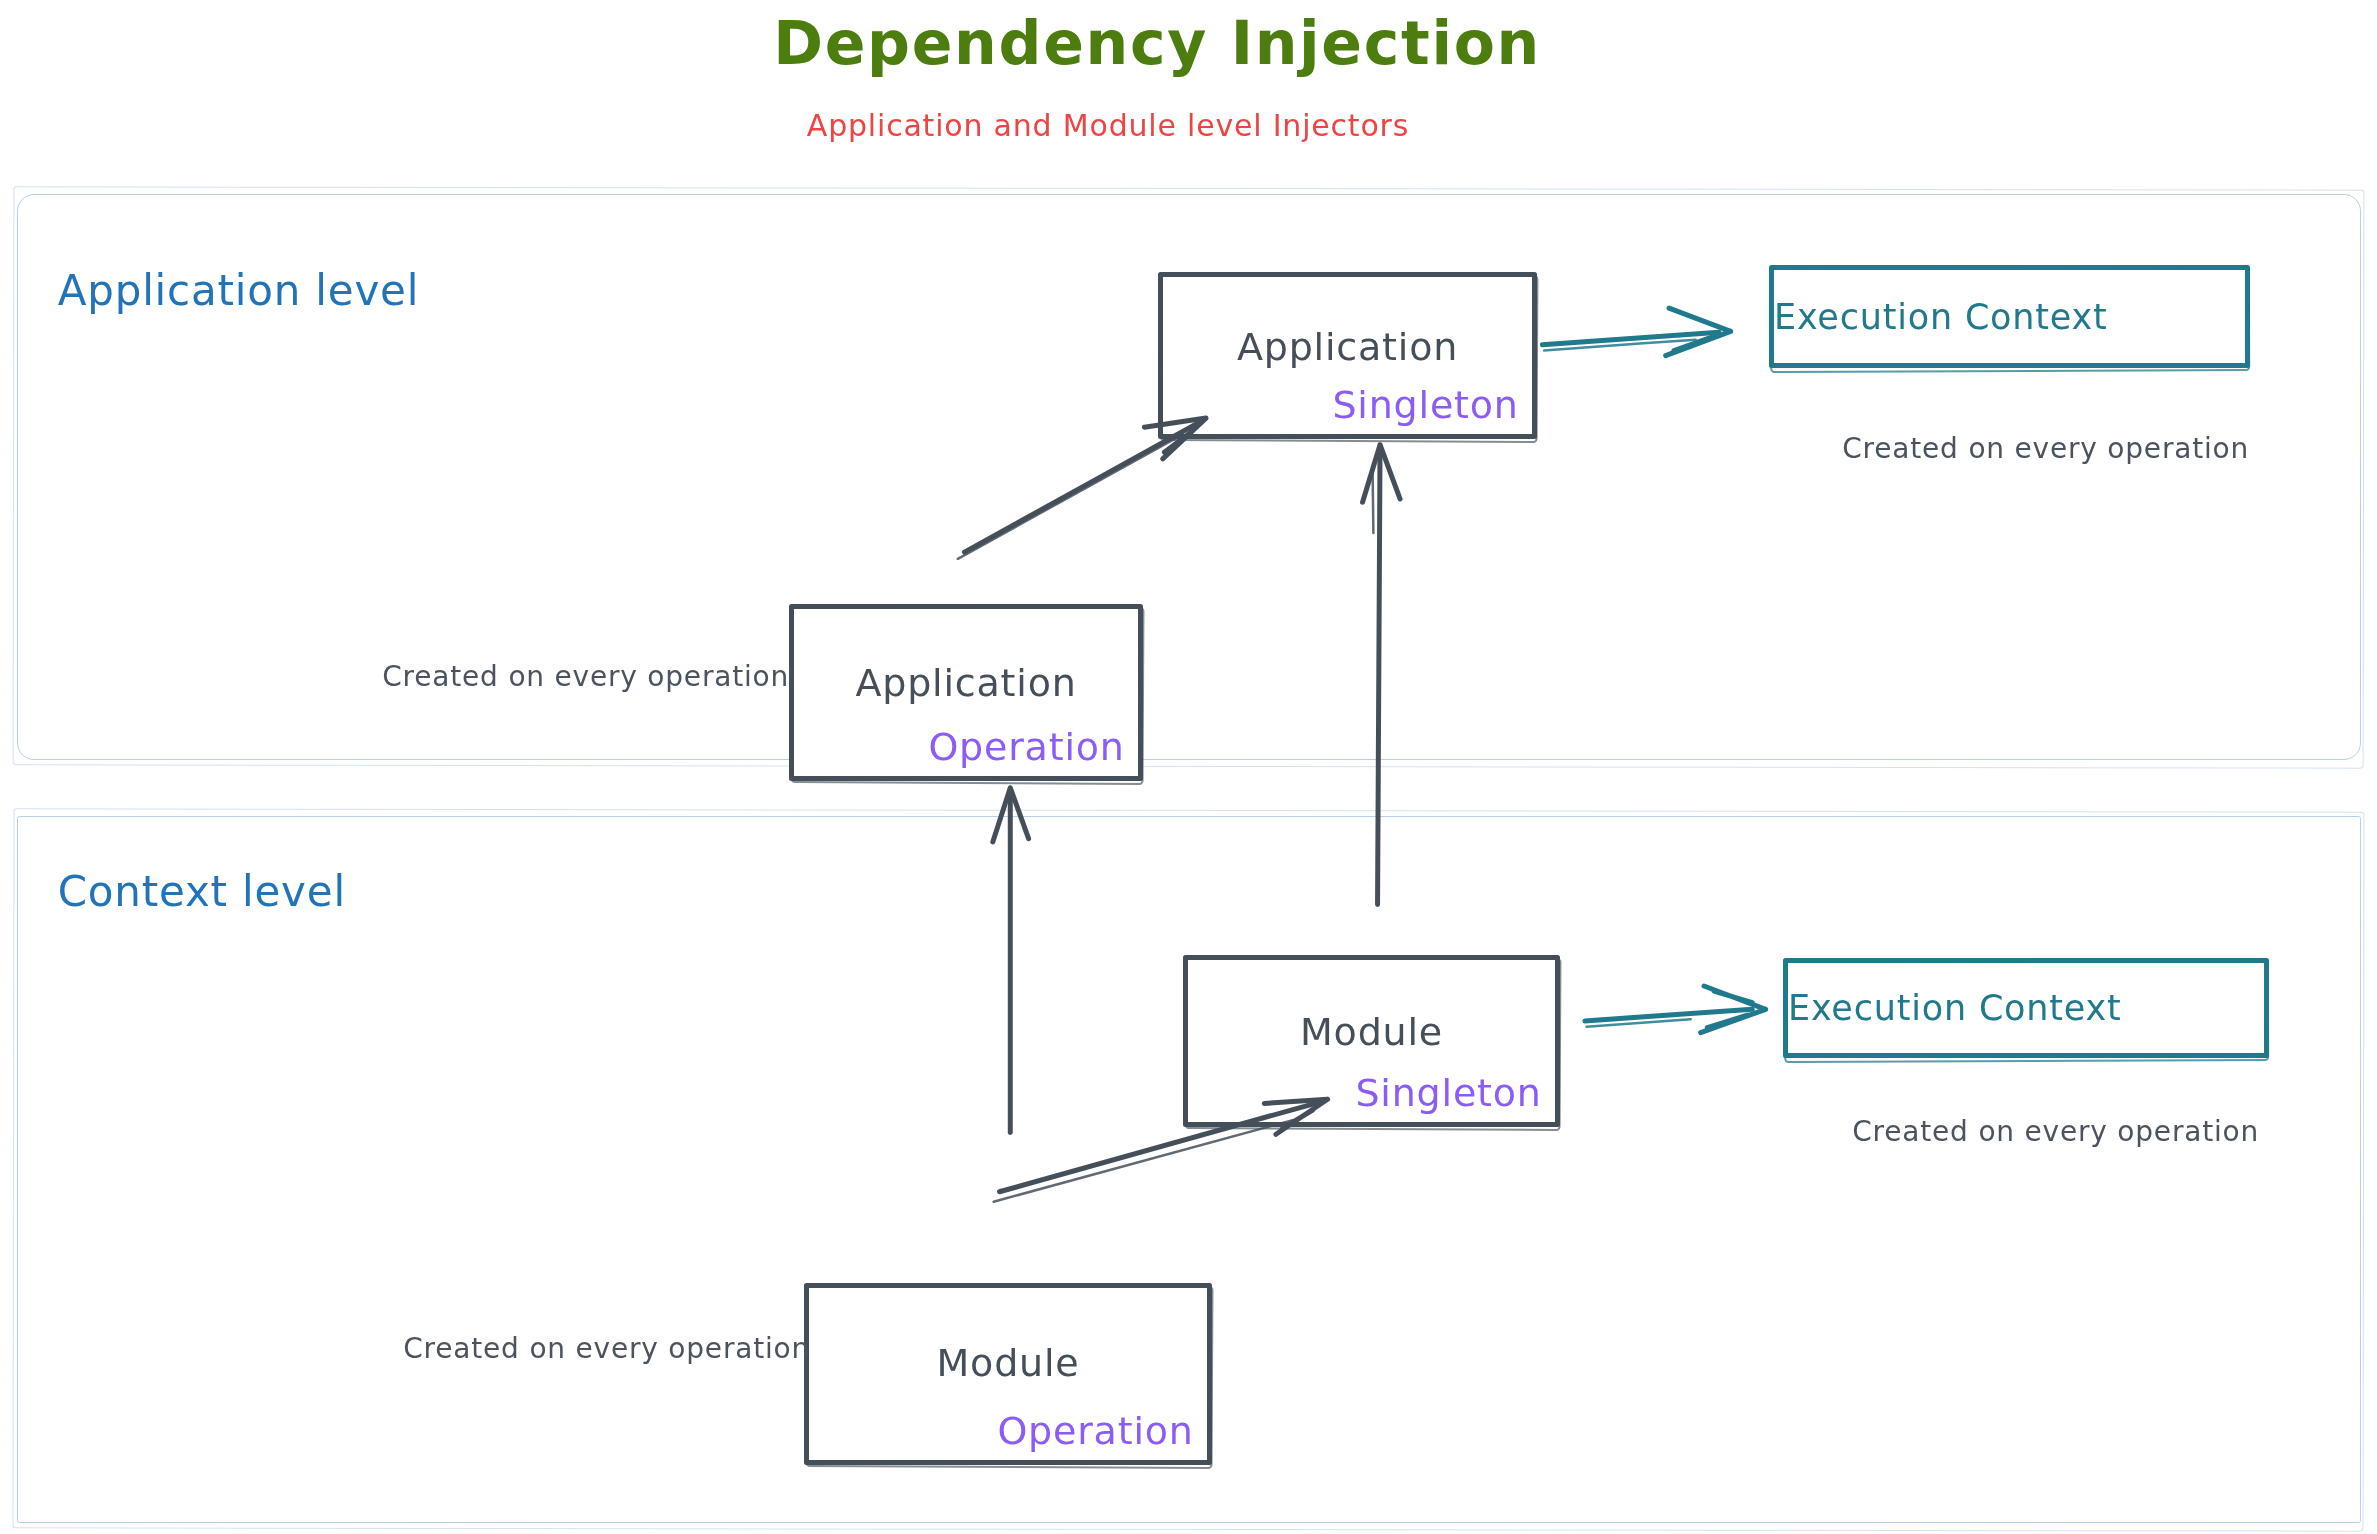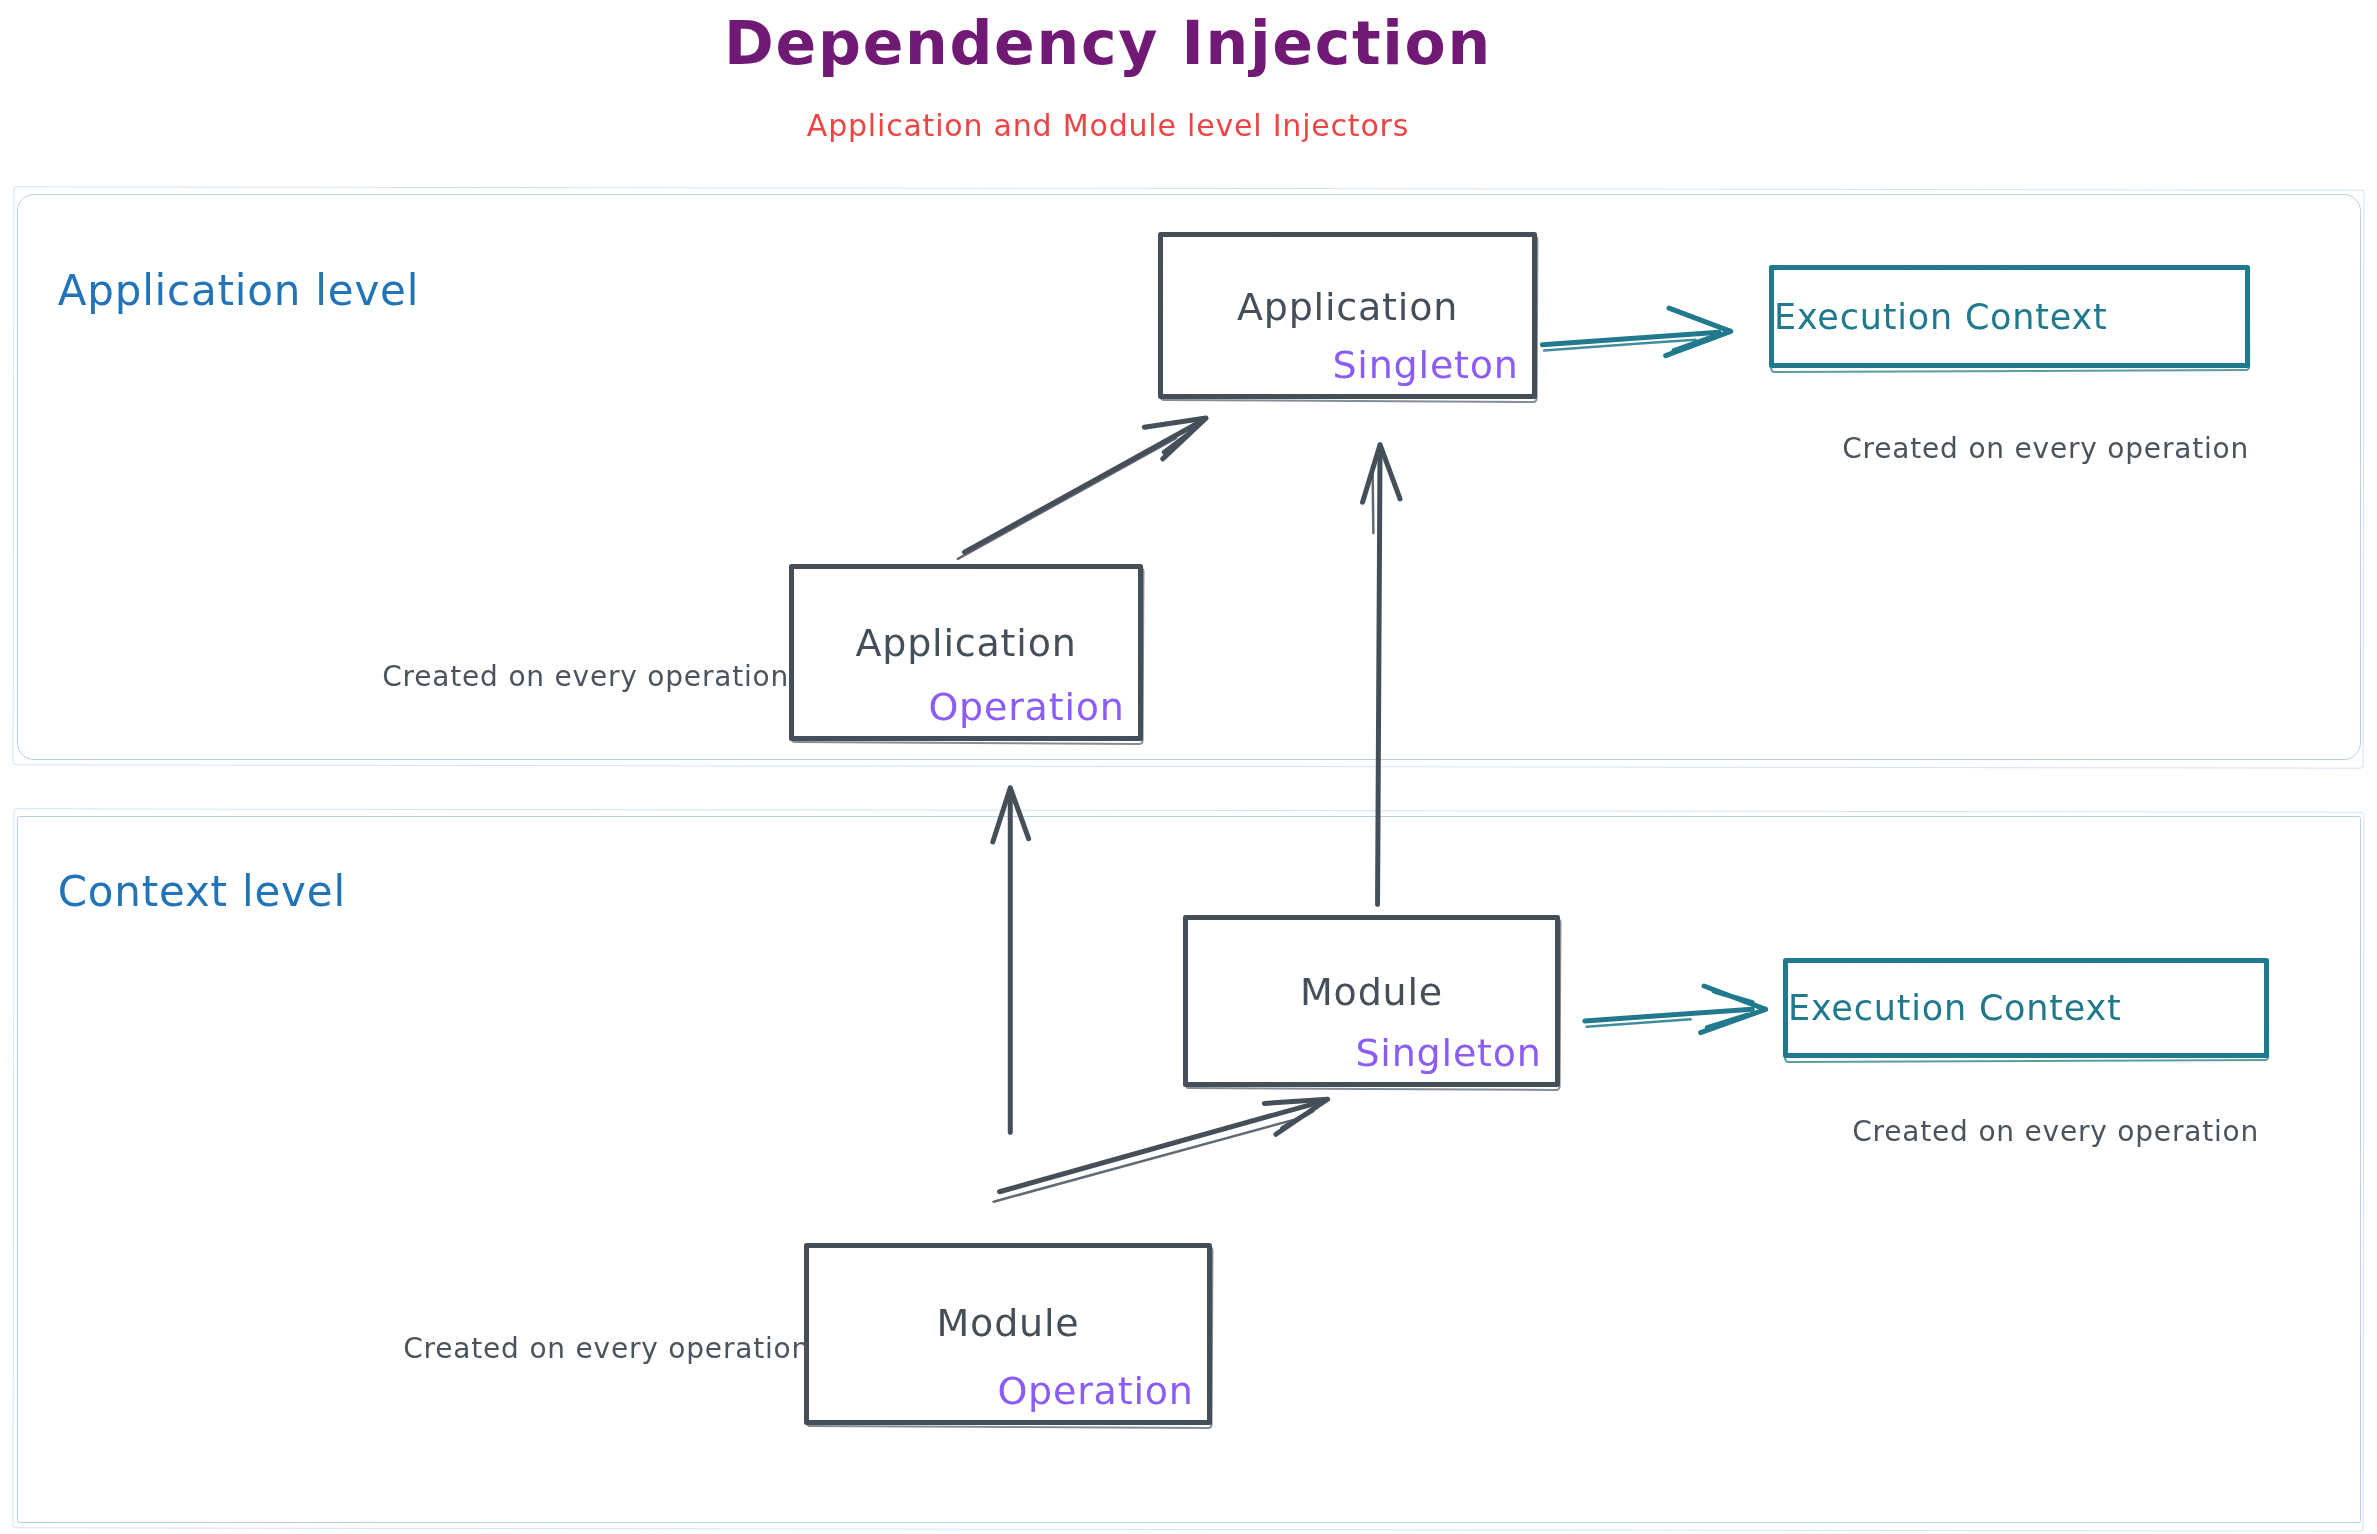--- a/index.html
+++ b/index.html
@@ -3,22 +3,22 @@
 <meta charset="utf-8">
 <style>
   html,body{margin:0;padding:0;background:#ffffff;}
   .page{
     position:relative;width:2377px;height:1534px;overflow:hidden;
     font-family:"DejaVu Sans", sans-serif;background:#ffffff;
   }
   .abs{position:absolute;}
   
   .title{
-    left:675px;top:8.3px;width:866px;text-align:center;
-    font-size:60px;font-weight:bold;color:#701a75;letter-spacing:1.7px;
+    left:675px;top:8.3px;width:866px;text-align:right;
+    font-size:60px;font-weight:bold;color:#4d7c0f;letter-spacing:1.7px;
   }
   .subtitle{
     left:675px;top:108px;width:866px;text-align:center;
     font-size:30px;color:#ef4444;letter-spacing:0.8px;
   }
   
   .level{
     border:1.7px solid #b9cfe7;border-radius:2.5px;background:transparent;
   }
   .level::before{
@@ -26,21 +26,21 @@
     border:1.7px solid #d3e2f2;border-radius:3.3px;transform:rotate(.08deg);
     pointer-events:none;
   }
   .level-app{left:16.7px;top:194px;width:2342px;height:564px;border-radius:17px;}
   .level-mod{left:16.7px;top:816px;width:2342px;height:705px;}
   .level-label{
     font-size:42px;color:#2273b8;letter-spacing:0.8px;white-space:nowrap;
   }
   
   .node{
-    border:5px solid #454f59;border-radius:2.5px;background:#ffffff;
+    border:5px solid #454f59;border-radius:2.5px;background:#ffffff;margin-top:40px;
   }
   .node::before{
     content:"";position:absolute;inset:-3.3px -5.8px -7.5px -3.3px;
     border:2.1px solid rgba(69,79,89,.65);border-radius:4.2px;
     transform:rotate(.3deg);pointer-events:none;
   }
   .node-title{
     position:absolute;left:0;right:0;text-align:center;
     font-size:38px;color:#454f59;letter-spacing:0.8px;
   }

